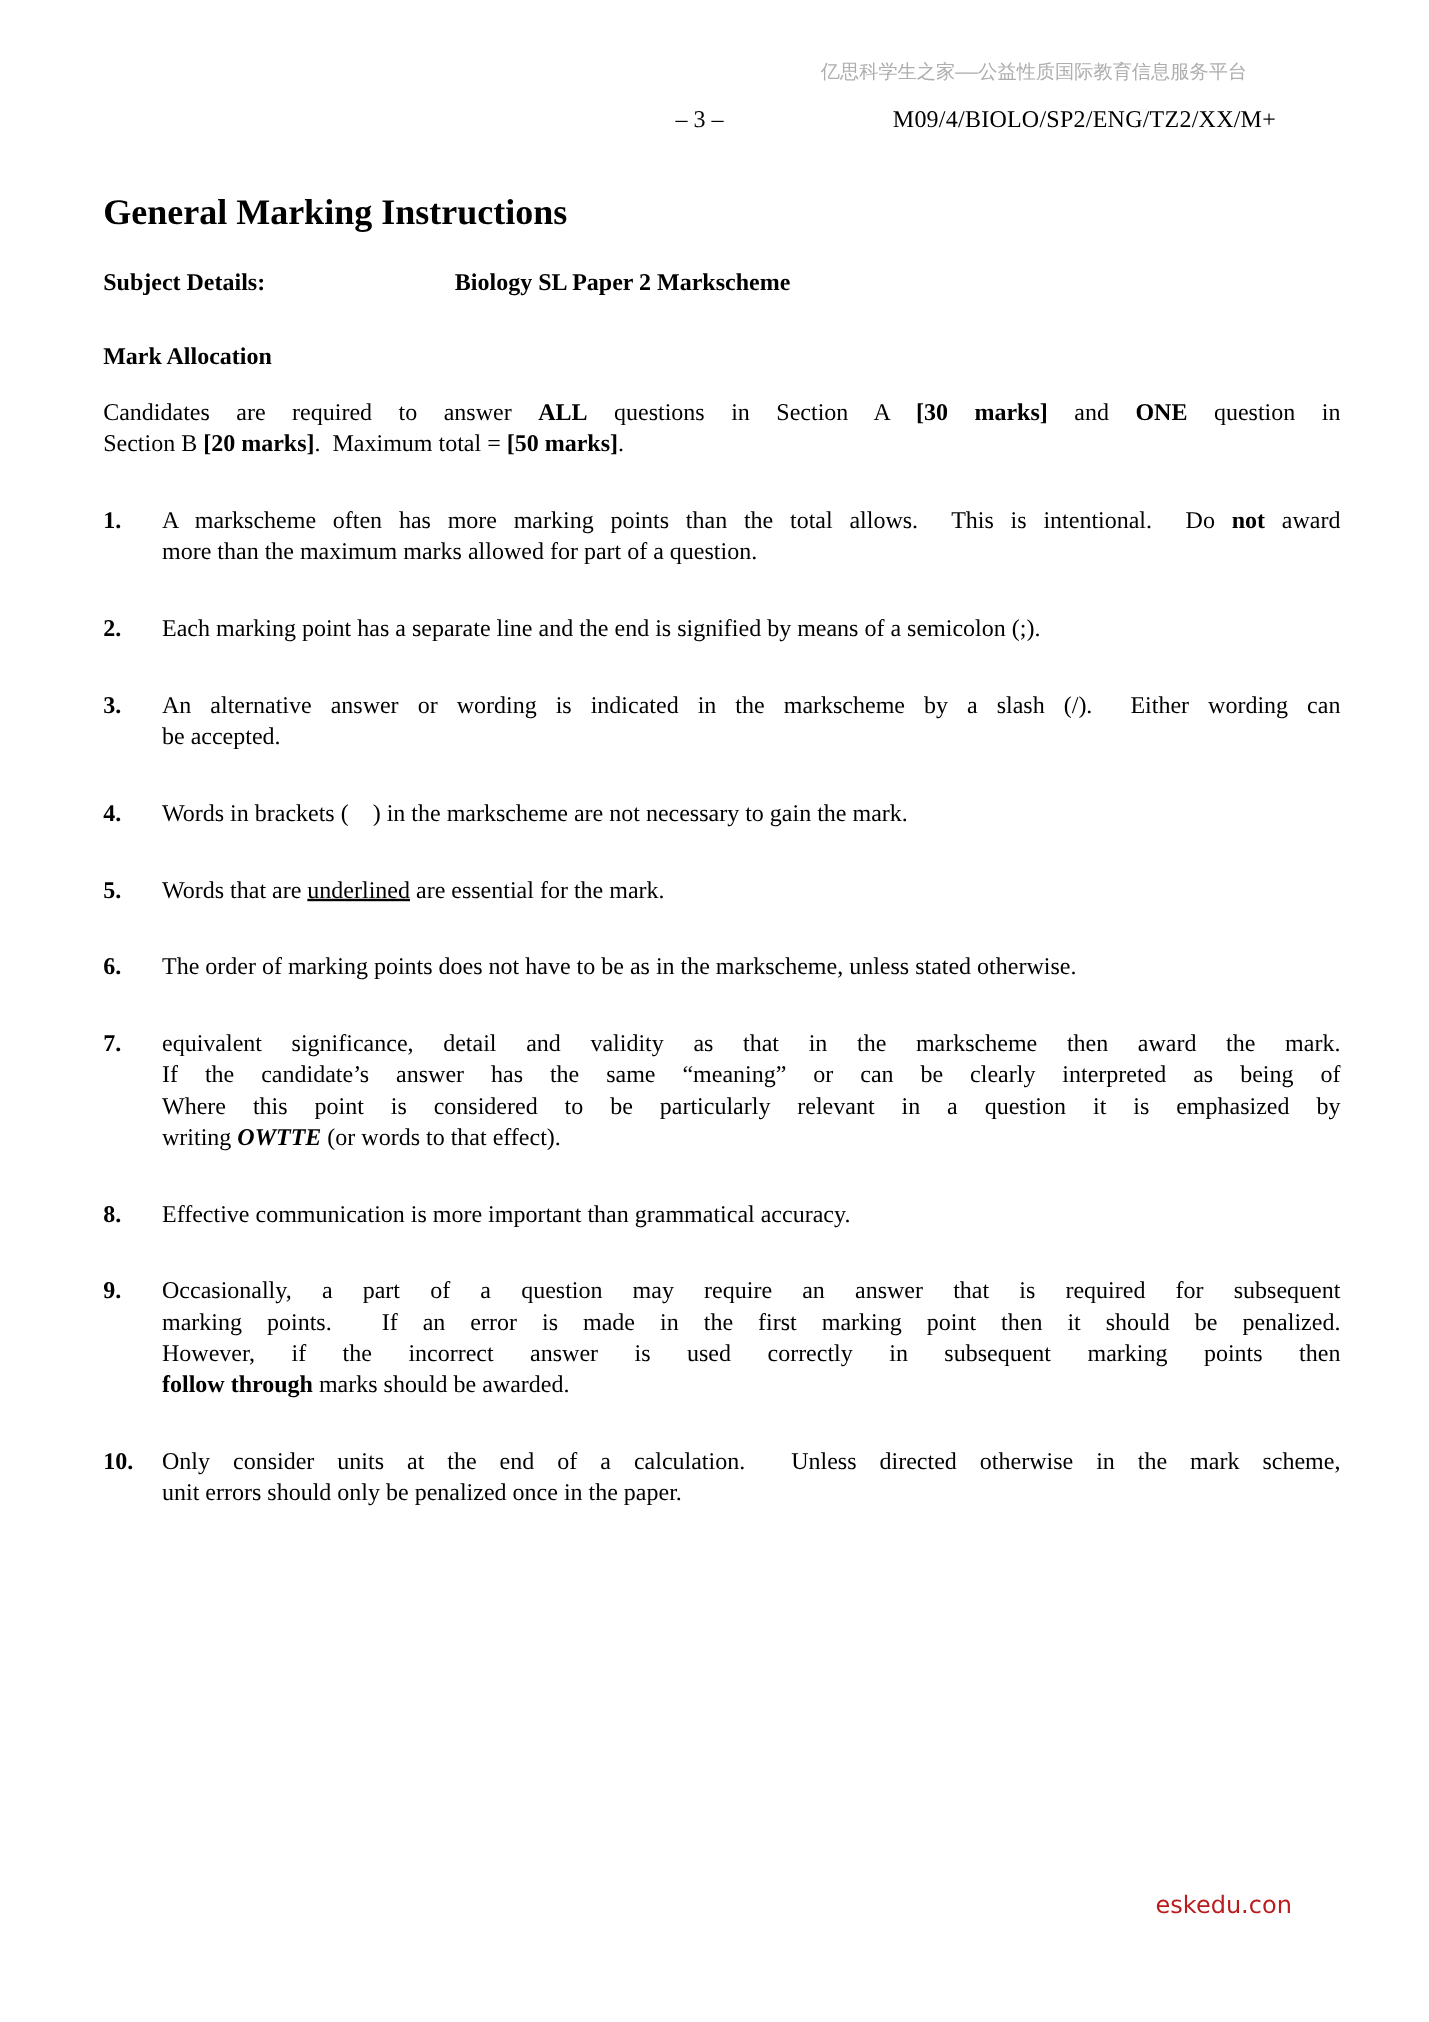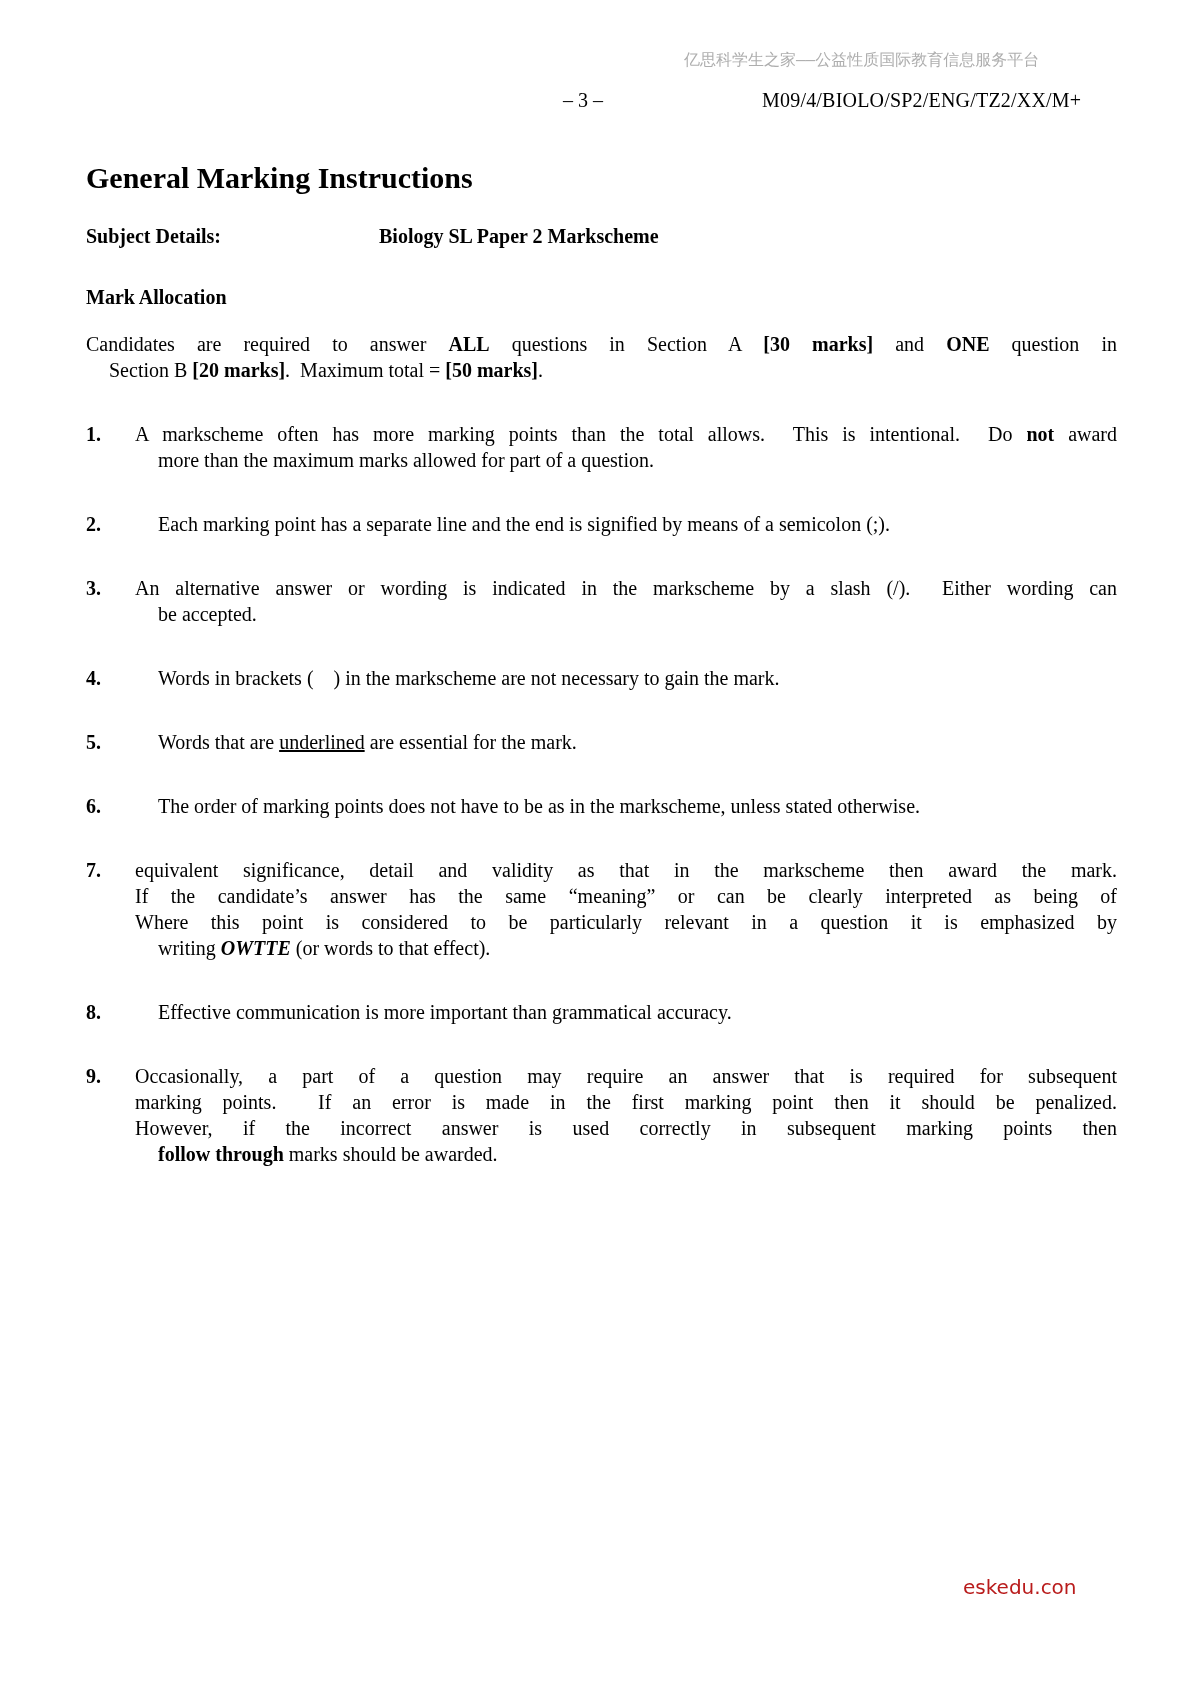--- a/index.html
+++ b/index.html
@@ -16,21 +16,21 @@
     position:absolute;left:684px;top:51px;
     font-size:16px;line-height:21px;
     color:#aeaeae;
     font-family:Liberation Mono, monospace;
   }
   .page-number{
     position:absolute;left:563px;top:87px;
     font-size:20px;line-height:26px;
   }
   .paper-code{
-    position:absolute;left:762px;top:87px;
+    position:absolute;left:744px;top:87px;
     font-size:20px;line-height:26px;letter-spacing:.2px;
   }
   .content{
     position:absolute;left:86px;top:163px;width:1031px;
   }
   .doc-title{
     margin:0;font-size:30px;line-height:30px;font-weight:bold;
   }
   .subject-row{
     display:flex;margin-top:28px;
@@ -46,21 +46,21 @@
   .list{margin-top:38px;}
   .item{
     position:relative;padding-left:49px;margin-bottom:38px;
     font-size:20px;line-height:26px;
   }
   .item .num{
     position:absolute;left:0;top:0;font-weight:bold;
   }
   .rich div{white-space:pre-wrap;}
   .rich .jl{text-align:justify;text-align-last:justify;}
-  .rich .nl{text-align:left;margin-left:23px;}
+  .rich .nl{text-align:left;}
   .watermark{
     position:absolute;left:963px;top:1577px;
     font-size:20px;line-height:20px;
     color:#b91c1c;
     font-family:"DejaVu Sans","Liberation Sans",sans-serif;
   }
 </style>
 </head>
 <body>
 
@@ -151,17 +151,24 @@
   <div class="item">
     <span class="num">9.</span>
     <div class="body rich">
             <div class="jl"><span>Occasionally, a part of a question may require an answer that is required for subsequent</span></div>
             <div class="jl"><span>marking points.  If an error is made in the first marking point then it should be penalized.</span></div>
             <div class="jl"><span>However, if the incorrect answer is used correctly in subsequent marking points then</span></div>
             <div class="nl"><span style="font-weight: bold;">follow through</span><span> marks should be awarded.</span></div>
           </div>
   </div>
 
+  <div class="item">
+    <span class="num">10.</span>
+    <div class="body rich">
+            <div class="jl"><span>Only consider units at the end of a calculation.  Unless directed otherwise in the mark scheme,</span></div>
+            <div class="nl"><span>unit errors should only be penalized once in the paper.</span></div>
+          </div>
+  </div>
 </div>
   </div>
 
   <div class="watermark">eskedu.con</div>
 </div>
 
 </body></html>

